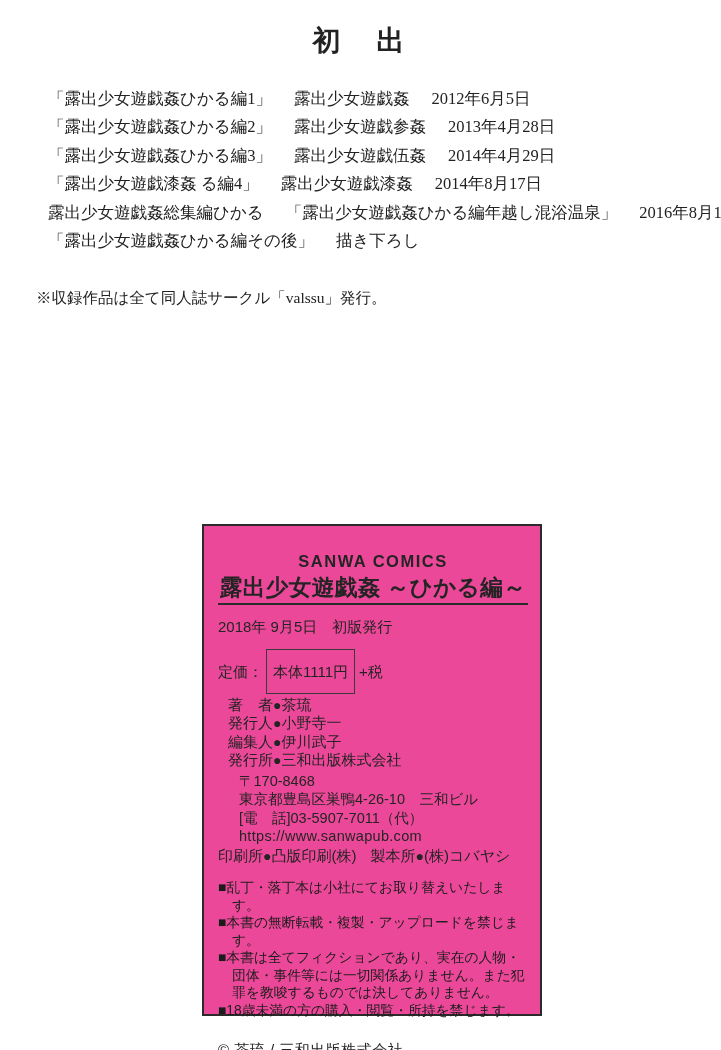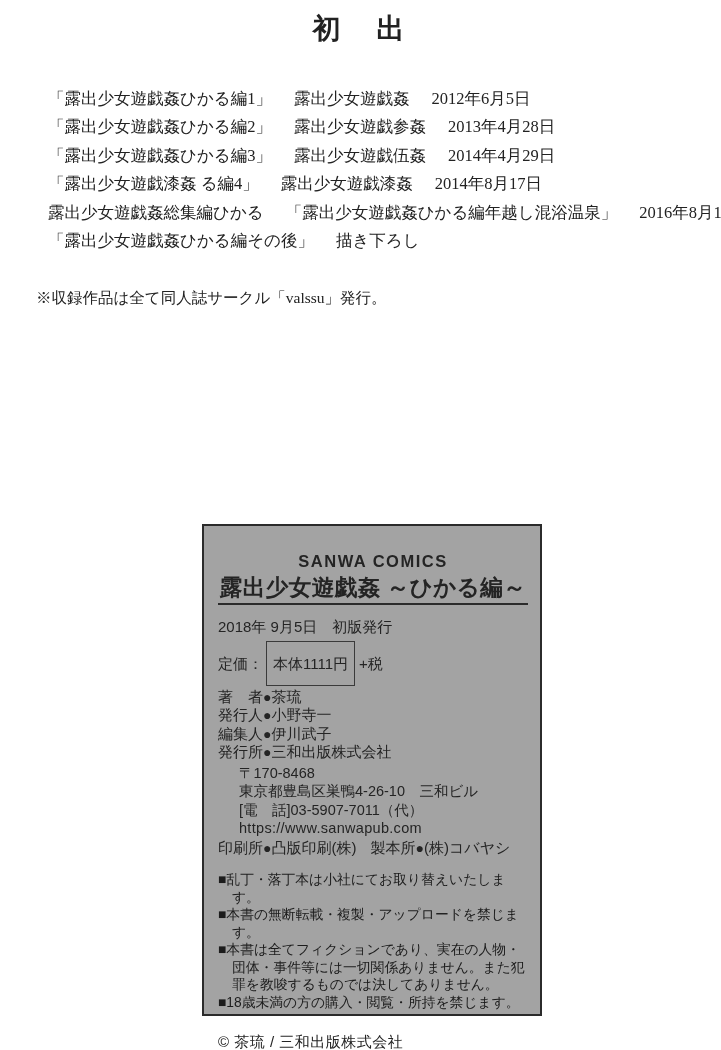--- a/index.html
+++ b/index.html
@@ -8,21 +8,21 @@
     background:#ffffff;
     color:#1e1e1e;
     font-family:"Liberation Serif", serif;
     position:relative;
     overflow:hidden;
   }
   .page { position:absolute; inset:0; }
 
   
   .page-title {
-    position:absolute; top:10px; left:0; width:100%;
+    position:absolute; top:22px; left:0; width:100%;
     text-align:center;
     font-size:28px; font-weight:bold;
     letter-spacing:4px;
     color:#222;
   }
   .works {
     position:absolute; left:36px; top:88px; right:10px;
     font-size:16.5px;
     color:#222;
   }
@@ -37,21 +37,21 @@
     position:absolute; left:36px; top:288px;
     font-size:15.5px;
     color:#222;
   }
 
   
   .colophon-box {
     position:absolute; left:202px; top:524px;
     width:340px; height:492px;
     border:2px solid #2b2b2b;
-    background:#a3a3a3;
+    background:#ec4899;
     font-family:"Liberation Sans", sans-serif;
     padding:12px 12px 0 14px;
     color:#242424;
   }
   .imprint {
     margin-top:14px;
     text-align:center;
     font-weight:bold;
     font-size:16.5px;
     letter-spacing:1.5px;
@@ -66,34 +66,34 @@
     letter-spacing:0.5px;
     padding-bottom:2px;
     border-bottom:2px solid #2b2b2b;
     white-space:nowrap;
   }
   .edition {
     margin-top:13px;
     font-size:15px;
   }
   .price-row {
-    margin-top:4px;
+    margin-top:12px;
     font-size:15px;
     display:flex; align-items:center;
     line-height:21px;
   }
   .price-box {
     display:inline-block;
     border:1.5px solid #3a3a3a;
     padding:12px 6px;
     margin:0 4px 0 3px;
     line-height:19px;
   }
   .credits { margin-top:2px; font-size:15px; line-height:18.5px; }
-  .credit-row { white-space:nowrap; }
+  .credit-row { white-space:nowrap;margin-left:10px; }
   .bullet { font-size:14px; }
   .address-block {
     margin-left:21px; margin-top:2px;
     font-size:14.5px; line-height:18.5px;
     white-space:nowrap;
   }
   .address-block .url { font-size:14.5px; letter-spacing:0.3px; }
   .printer-row { margin-top:1px; font-size:15px; line-height:18.5px; white-space:nowrap; }
   .printer-gap { display:inline-block; width:14px; }
   .notices {

